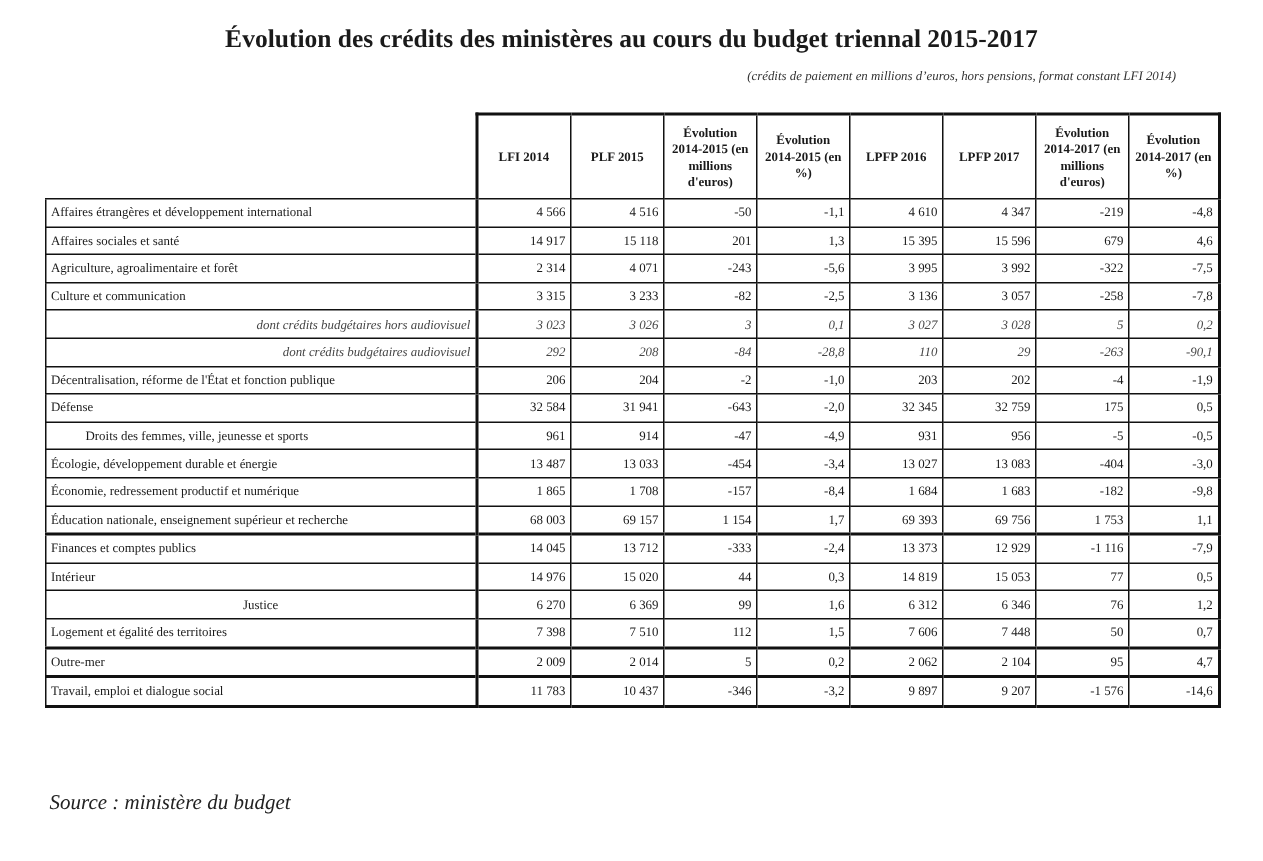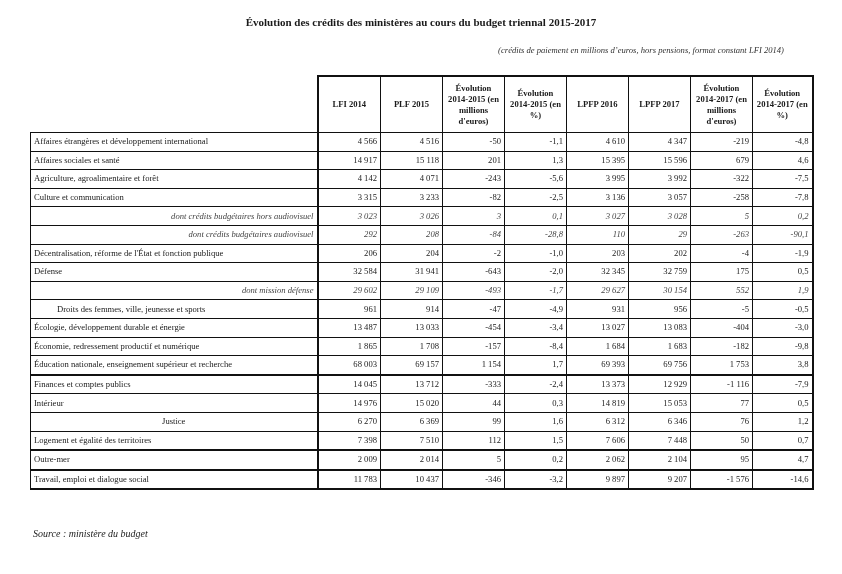--- a/index.html
+++ b/index.html
@@ -1,38 +1,38 @@
 <!DOCTYPE html>
 <html><head>
   <meta charset="utf-8">
   <style>
     html, body { margin: 0; padding: 0; background: #ffffff; }
     body { width: 842px; height: 574px; position: relative; overflow: hidden;
            font-family: "DejaVu Serif", "Liberation Serif", serif; color: #1a1a1a; }
     .title { position: absolute; top: 16px; left: 0; width: 842px; text-align: center;
-             font-family: "Liberation Serif", serif; font-weight: bold; font-size: 11px; }
+             font-family: "Liberation Serif", serif; font-weight: bold; font-size: 17px; }
     .subtitle { position: absolute; top: 45px; right: 58px; font-style: italic;
                 font-family: "Liberation Serif", serif; font-size: 8.6px; color: #333; margin-left: 40px; }
     table.budget { position: absolute; left: 30px; top: 75px; border-collapse: collapse;
                    table-layout: fixed; font-family: "Liberation Serif", serif; font-size: 8.6px; }
     table.budget td, table.budget th { border: 1px solid #111; padding: 0 3px; overflow: hidden; white-space: nowrap; }
     table.budget th { font-weight: bold; text-align: center; height: 55px; line-height: 11px; white-space: normal; font-size: 8.6px; }
     table.budget th.blank { border: none; border-bottom: 1px solid #111; }
     table.budget td { height: 17.6px; line-height: 17px; text-align: right; }
     table.budget td.label { text-align: left; border-right: 2px solid #111; }
     table.budget th.first { border-left: 2px solid #111; }
     table.budget td.sub { font-style: italic; color: #444; padding-left: 39px; }
     table.budget tr.sub td.num { font-style: italic; color: #444; }
     table.budget td.col-last, table.budget th.col-last { border-right: 2px solid #111; }
     table.budget tr.thick td { border-top: 2px solid #111; }
     table.budget tr.last td { border-bottom: 2px solid #111; }
     table.budget tr.head th { border-top: 2px solid #111; }
     table.budget tr.head th.blank { border-top: none; }
     .source { position: absolute; left: 33px; top: 528px; font-style: italic;
-              font-family: "Liberation Serif", serif; font-size: 10px; color: #222; }
+              font-family: "Liberation Serif", serif; font-size: 14px; color: #222; }
   </style>
 </head>
 <body>
 
 <div class="title">Évolution des crédits des ministères au cours du budget triennal 2015-2017</div>
 <div class="subtitle">(crédits de paiement en millions d’euros, hors pensions, format constant LFI 2014)</div>
 
 <table class="budget">
   <colgroup>
     <col style="width:287px">
@@ -76,21 +76,21 @@
         <td class="num">15 118</td>
         <td class="num">201</td>
         <td class="num">1,3</td>
         <td class="num">15 395</td>
         <td class="num">15 596</td>
         <td class="num">679</td>
         <td class="num col-last">4,6</td>
       </tr>
       <tr>
         <td class="label" style="text-align: left;">Agriculture, agroalimentaire et forêt</td>
-        <td class="num">4 142</td>
+        <td class="num">2 314</td>
         <td class="num">4 071</td>
         <td class="num">-243</td>
         <td class="num">-5,6</td>
         <td class="num">3 995</td>
         <td class="num">3 992</td>
         <td class="num">-322</td>
         <td class="num col-last">-7,5</td>
       </tr>
       <tr>
         <td class="label" style="text-align: left;">Culture et communication</td>
@@ -140,31 +140,20 @@
         <td class="label" style="text-align: left;">Défense</td>
         <td class="num">32 584</td>
         <td class="num">31 941</td>
         <td class="num">-643</td>
         <td class="num">-2,0</td>
         <td class="num">32 345</td>
         <td class="num">32 759</td>
         <td class="num">175</td>
         <td class="num col-last">0,5</td>
       </tr>
-      <tr class="sub">
-        <td class="label sub" style="text-align: right;">dont mission défense</td>
-        <td class="num">29 602</td>
-        <td class="num">29 109</td>
-        <td class="num">-493</td>
-        <td class="num">-1,7</td>
-        <td class="num">29 627</td>
-        <td class="num">30 154</td>
-        <td class="num">552</td>
-        <td class="num col-last">1,9</td>
-      </tr>
       <tr>
         <td class="label" style="text-align: left; padding-left: 26px;">Droits des femmes, ville, jeunesse et sports</td>
         <td class="num">961</td>
         <td class="num">914</td>
         <td class="num">-47</td>
         <td class="num">-4,9</td>
         <td class="num">931</td>
         <td class="num">956</td>
         <td class="num">-5</td>
         <td class="num col-last">-0,5</td>
@@ -193,21 +182,21 @@
       </tr>
       <tr>
         <td class="label" style="text-align: left;">Éducation nationale, enseignement supérieur et recherche</td>
         <td class="num">68 003</td>
         <td class="num">69 157</td>
         <td class="num">1 154</td>
         <td class="num">1,7</td>
         <td class="num">69 393</td>
         <td class="num">69 756</td>
         <td class="num">1 753</td>
-        <td class="num col-last">3,8</td>
+        <td class="num col-last">1,1</td>
       </tr>
       <tr class="thick">
         <td class="label" style="text-align: left;">Finances et comptes publics</td>
         <td class="num">14 045</td>
         <td class="num">13 712</td>
         <td class="num">-333</td>
         <td class="num">-2,4</td>
         <td class="num">13 373</td>
         <td class="num">12 929</td>
         <td class="num">-1 116</td>

